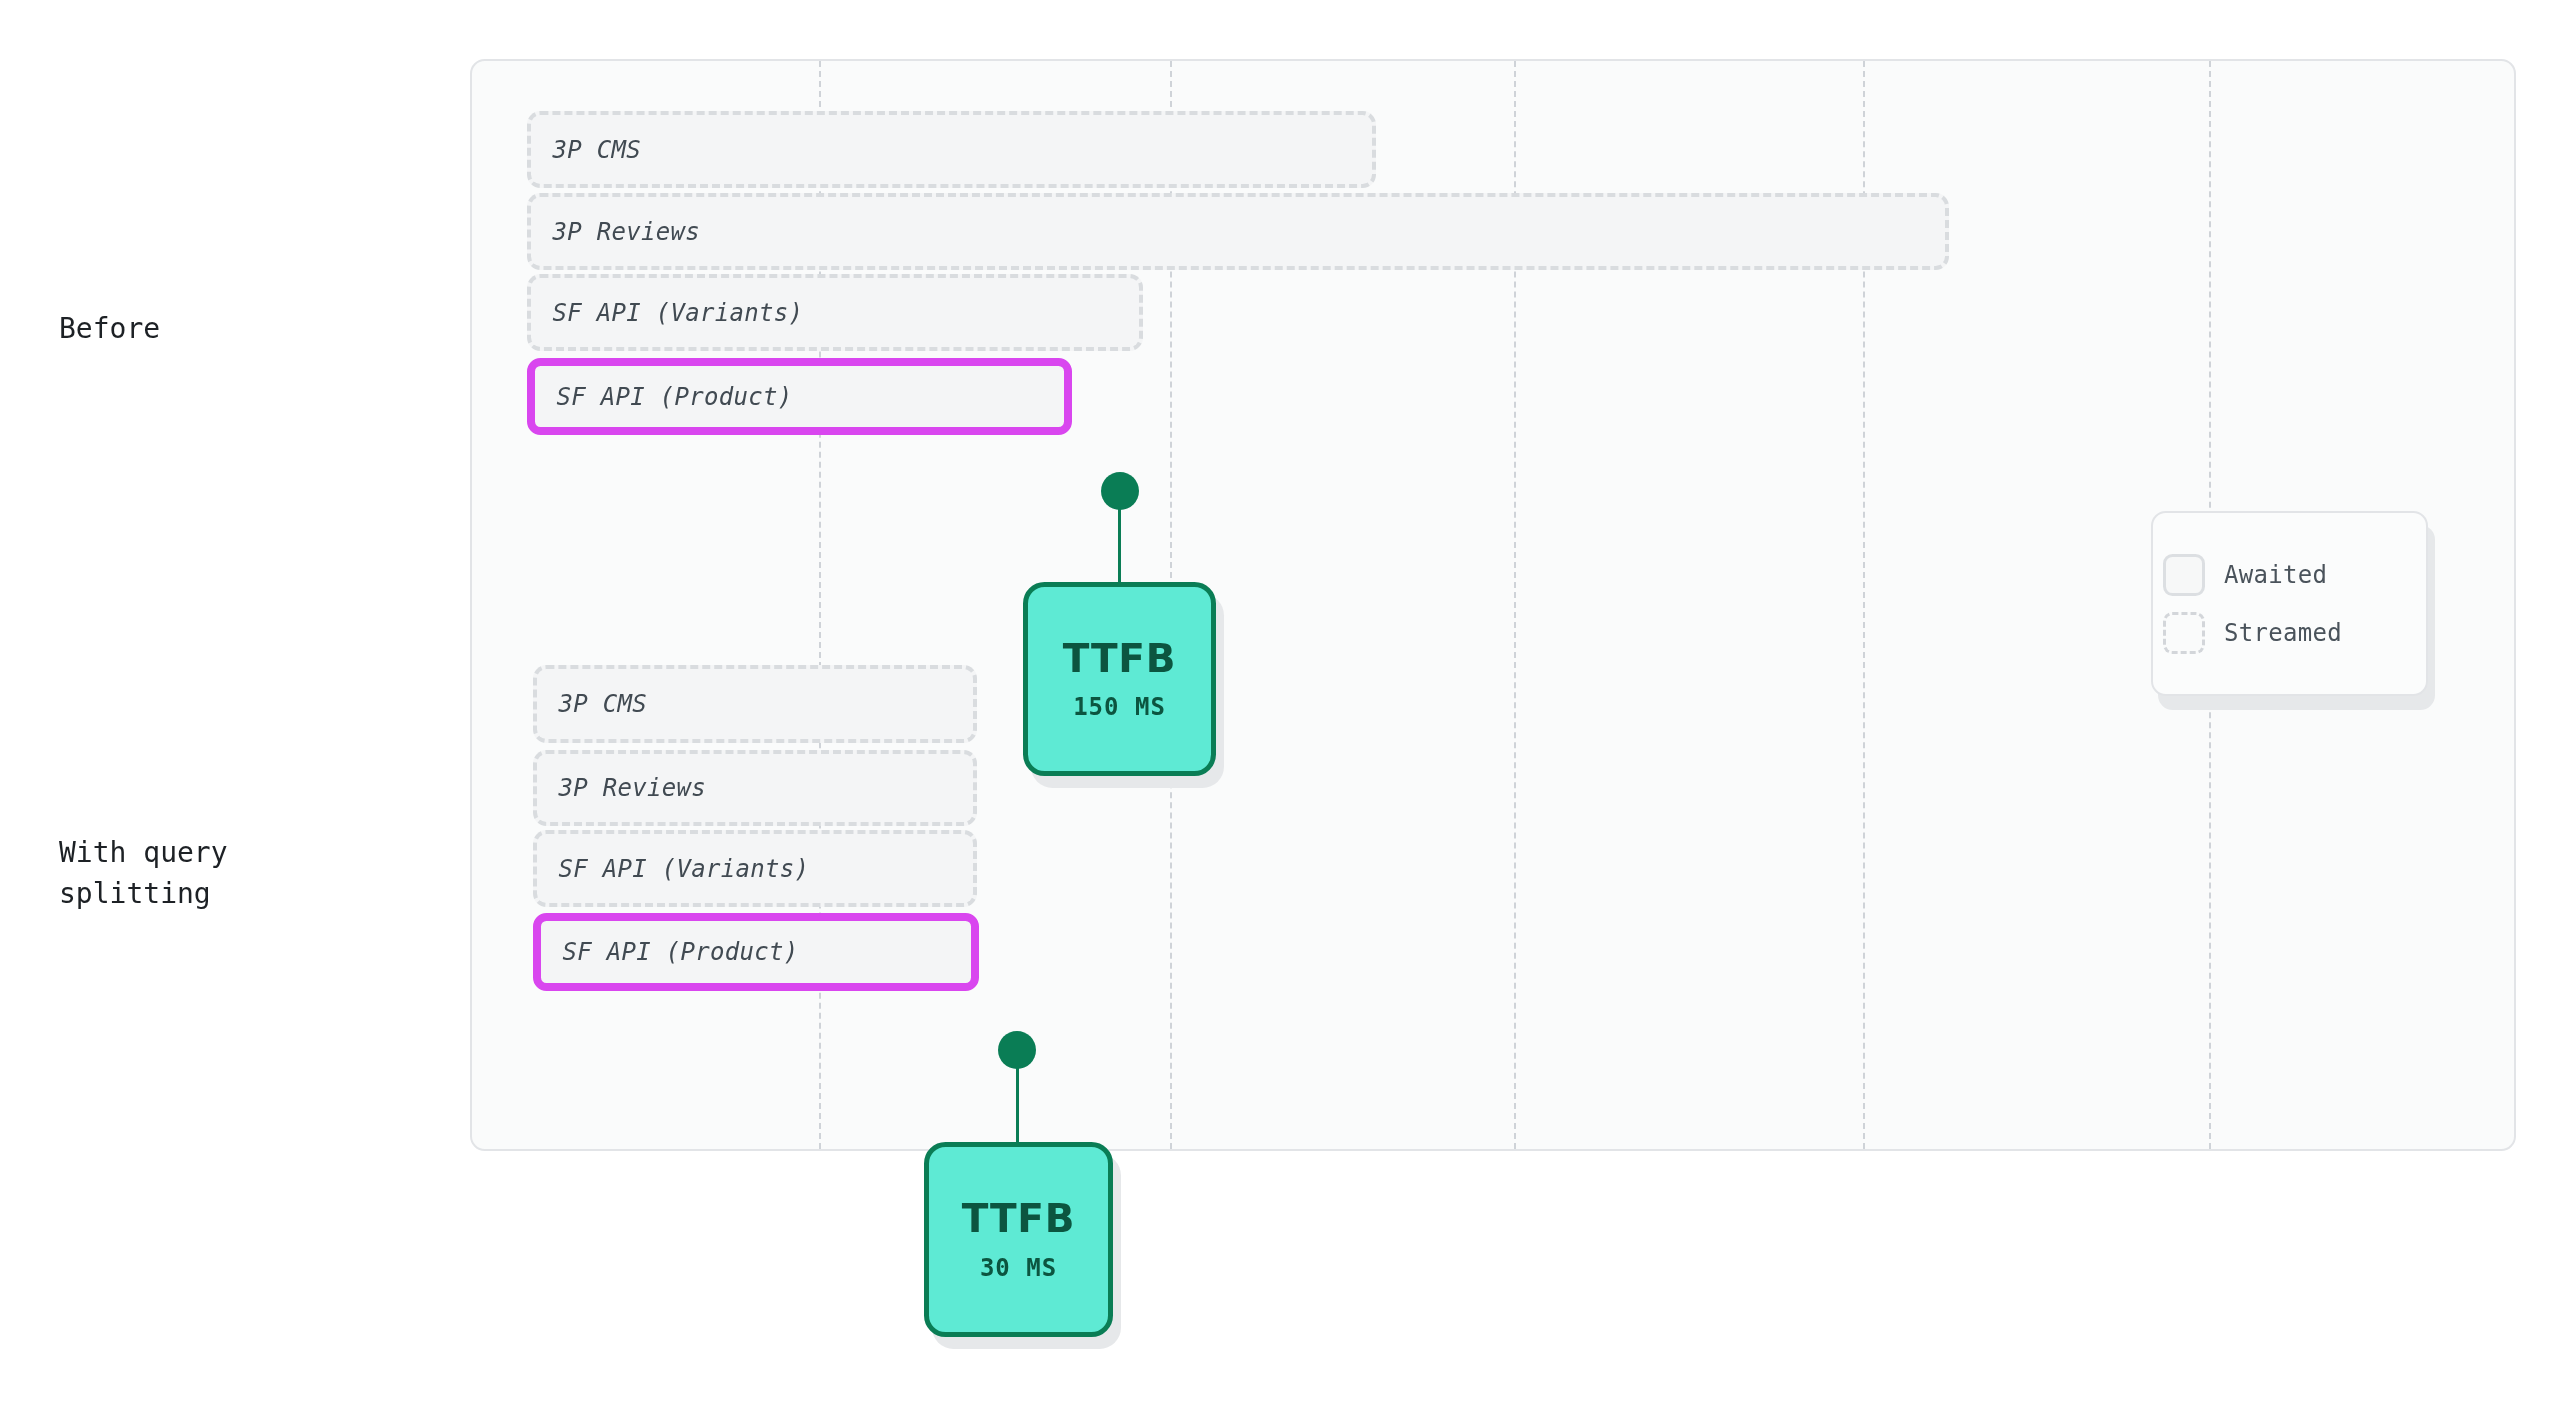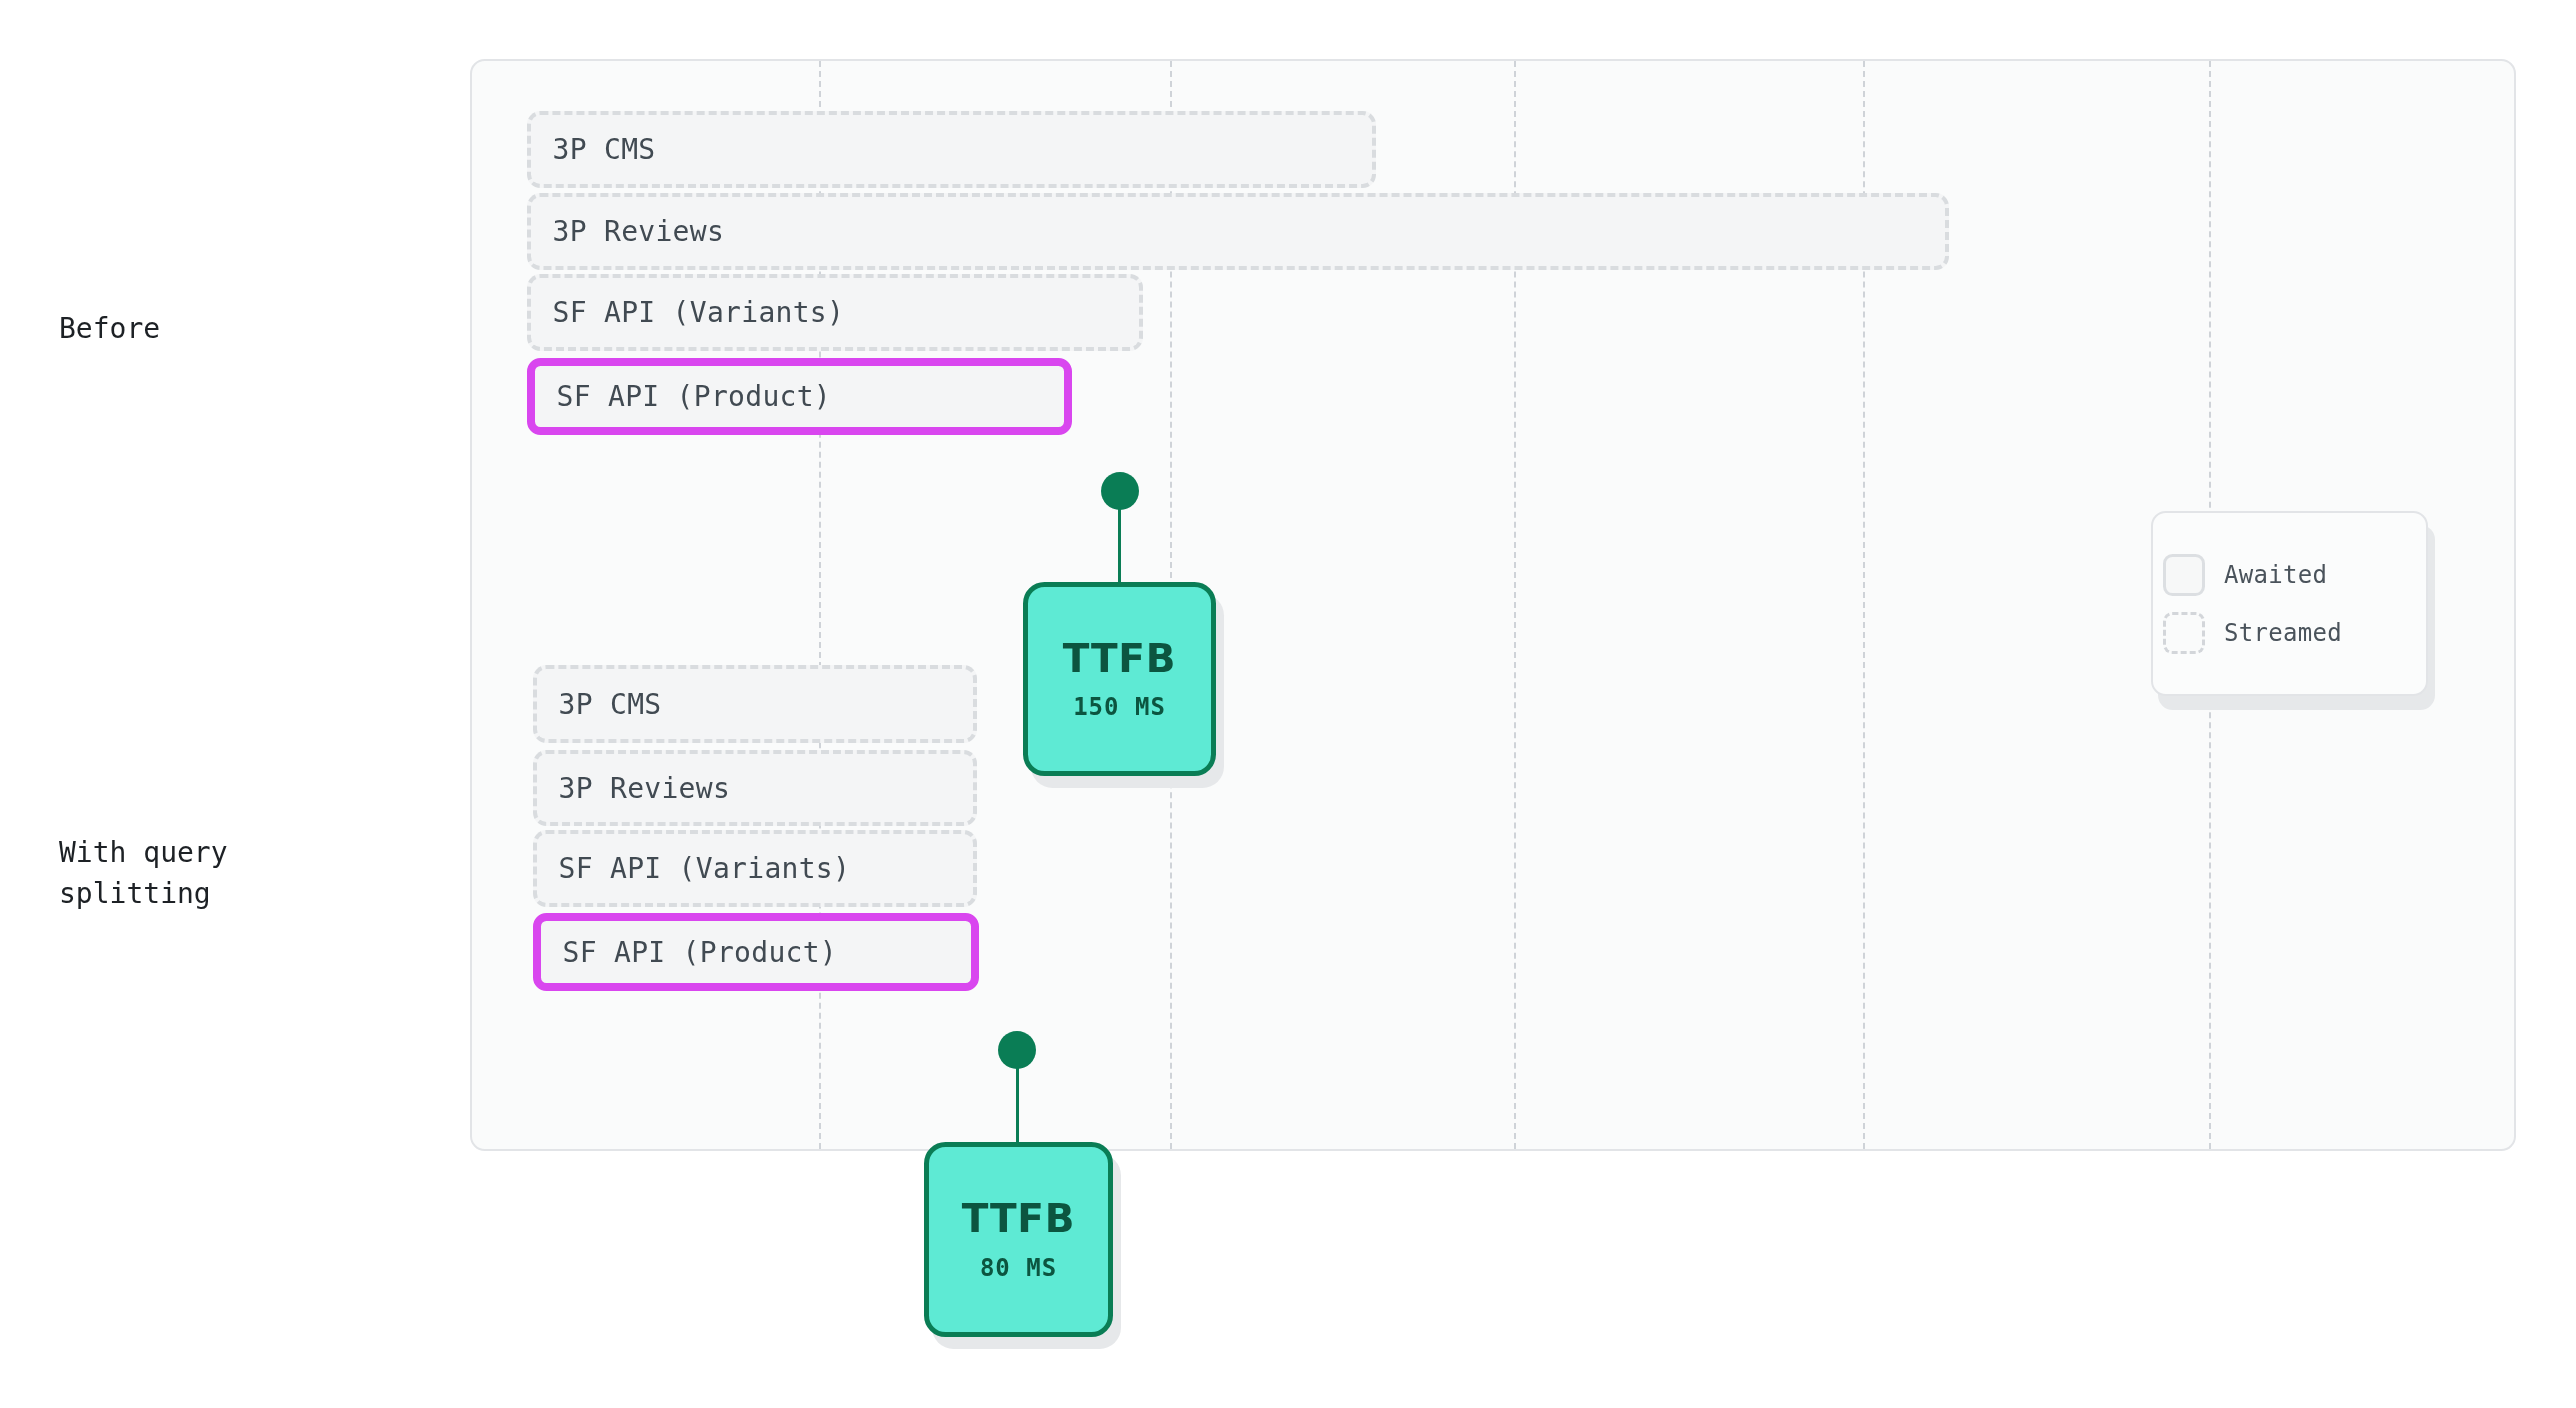--- a/index.html
+++ b/index.html
@@ -42,26 +42,27 @@
     position:absolute;
     background:#f4f5f6;
     box-sizing:border-box;
     display:flex;align-items:center;
     border-radius:13.4px;
   }
   .bar.awaited{ border:8px solid #d946ef; }
   .bar.streamed{ border:4px dashed #d9dcdf; background:#f4f5f6; }
   .bar-label{
     font-family:"DejaVu Sans Mono","Liberation Mono",monospace;
-    font-size:28px;
+    font-size:24px;
     font-weight:400;
     color:#414a52;
     padding-left:21.5px;
     white-space:nowrap;
     letter-spacing:0.3px;
+    font-style:italic;
   }
 
   
   .marker-dot{
     position:absolute;
     width:38px;height:38px;
     background:#0a7d55;
     border-radius:50%;
   }
   .marker-line{
@@ -189,21 +190,21 @@
 <div class="ttfb-box" style="left:1023px;top:582px;width:193px;height:194px;">
   <div class="ttfb-title">TTFB</div>
   <div class="ttfb-value">150 MS</div>
 </div>
 
 <div class="marker-line" style="left:1016px;top:1050px;height:94px;"></div>
 <div class="marker-dot" style="left:998px;top:1031px;"></div>
 <div class="ttfb-shadow" style="left:932px;top:1154px;width:189px;height:195px;"></div>
 <div class="ttfb-box" style="left:924px;top:1142px;width:189px;height:195px;">
   <div class="ttfb-title">TTFB</div>
-  <div class="ttfb-value">80 MS</div>
+  <div class="ttfb-value">30 MS</div>
 </div>
 
 <div id="legend-shadow"></div>
 <div id="legend">
   <div class="legend-row">
     <span class="swatch awaited"></span>
     <span class="legend-text">Awaited</span>
   </div>
   <div class="legend-row">
     <span class="swatch streamed"></span>

